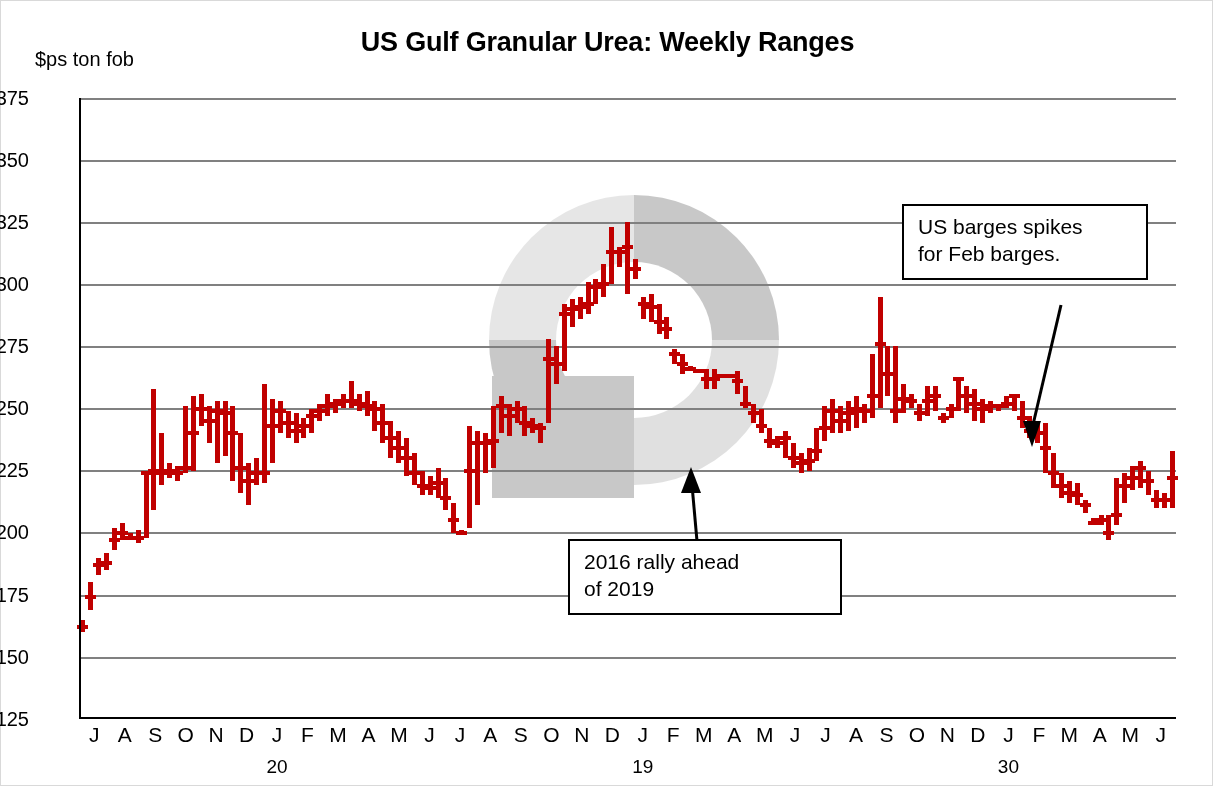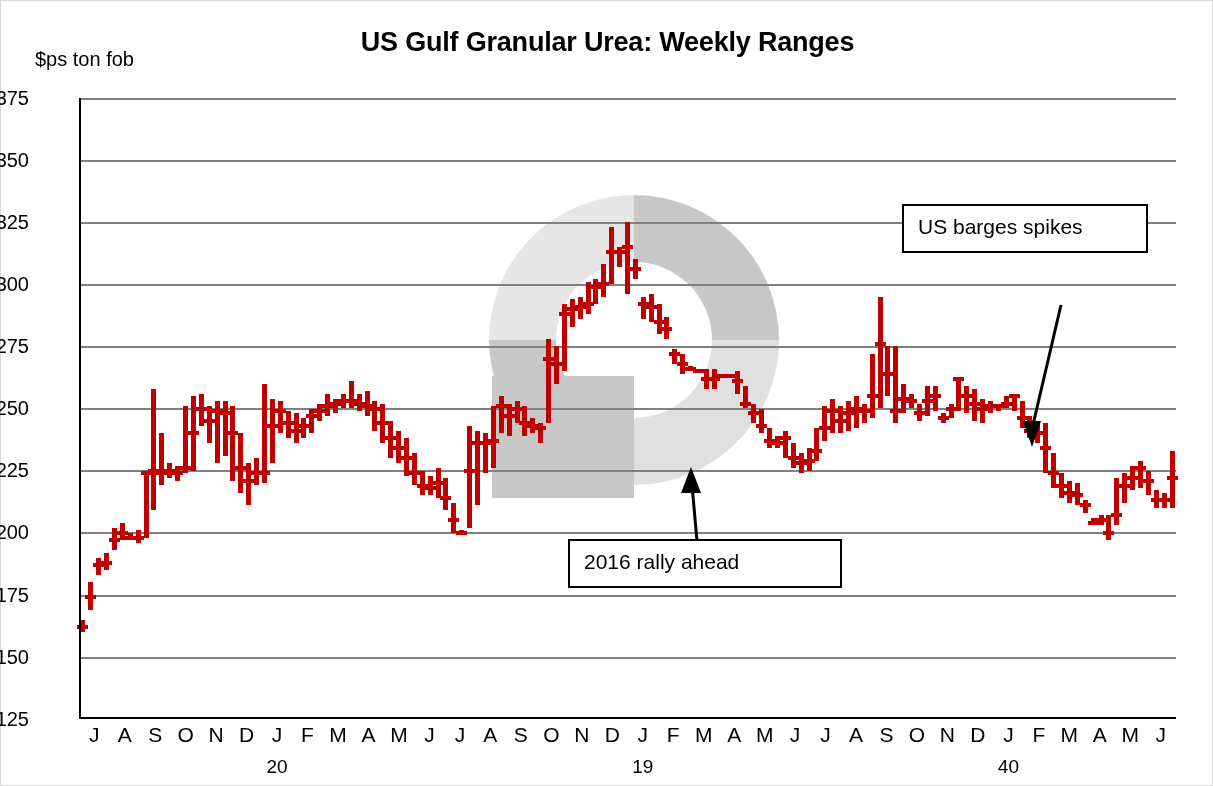--- a/index.html
+++ b/index.html
@@ -472,32 +472,34 @@
       <div class="xlab" style="left: 929.403px;">J</div>
       <div class="xlab" style="left: 959.875px;">F</div>
       <div class="xlab" style="left: 990.347px;">M</div>
       <div class="xlab" style="left: 1020.82px;">A</div>
       <div class="xlab" style="left: 1051.29px;">M</div>
       <div class="xlab" style="left: 1081.76px;">J</div>
     </div>
   <div id="xyears">
       <div class="ylab" style="left: 198.069px;">20</div>
       <div class="ylab" style="left: 563.736px;">19</div>
-      <div class="ylab" style="left: 929.403px;">40</div>
+      <div class="ylab" style="left: 929.403px;">30</div>
     </div>
 
   <svg class="leader" style="left:1000px;top:300px;width:80px;height:160px;" viewBox="0 0 80 160" xmlns="http://www.w3.org/2000/svg">
     <line x1="60" y1="4" x2="31" y2="128" stroke="#000" stroke-width="3"></line>
     <polygon points="31,146 22,120 40,120" fill="#000"></polygon>
   </svg>
   <div class="callout" id="callout-spike">
     <div>US barges spikes</div>
+    <div>for Feb barges.</div>
   </div>
 
   <svg class="leader" style="left:672px;top:462px;width:50px;height:82px;" viewBox="0 0 50 82" xmlns="http://www.w3.org/2000/svg">
     <line x1="24" y1="78" x2="19" y2="22" stroke="#000" stroke-width="3"></line>
     <polygon points="18,4 8,30 28,30" fill="#000"></polygon>
   </svg>
   <div class="callout" id="callout-rally">
     <div>2016 rally ahead</div>
+    <div>of 2019</div>
   </div>
 
 </div>
 
 </body></html>

